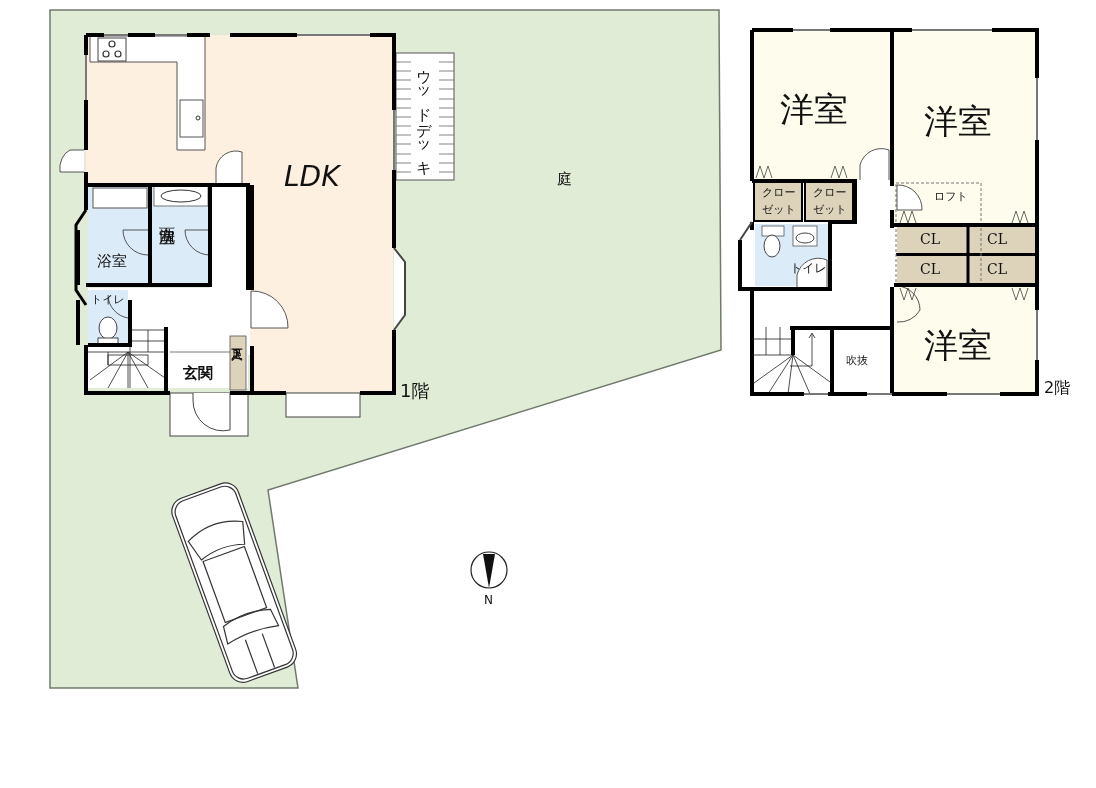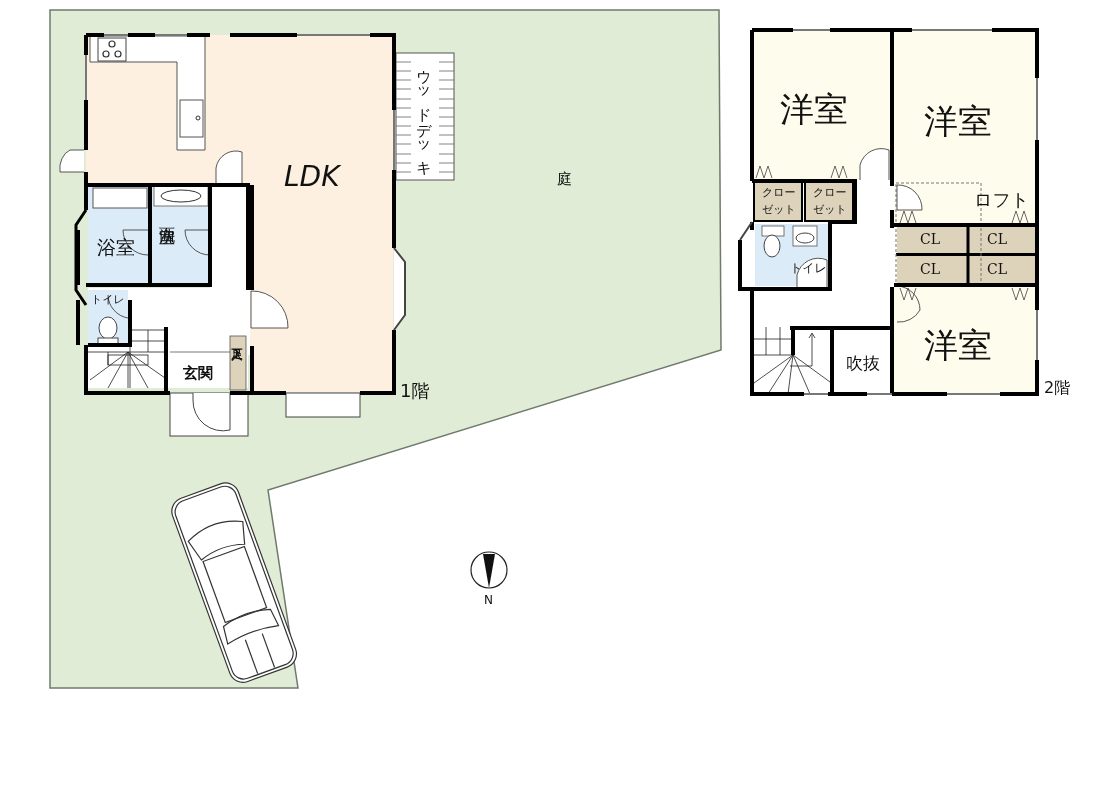--- a/index.html
+++ b/index.html
@@ -229,36 +229,36 @@
 
   <g>
     <circle cx="489" cy="570" r="18" fill="#fff" stroke="#222" stroke-width="1.2"></circle>
     <path d="M483,554 L495,554 L489,588 Z" fill="#111"></path>
   </g>
 </svg>
 
 <span class="lbl" style="left:284px;top:163px;font-size:28px;font-style:italic;">LDK</span>
 <span class="lbl vert" style="left:416px;top:60px;font-size:15px;">ウッドデッキ</span>
 <span class="lbl" style="left:557px;top:172px;font-size:15px;">庭</span>
-<span class="lbl" style="left:97px;top:238px;font-size:19px;">浴室</span>
+<span class="lbl" style="left:97px;top:254px;font-size:15px;">浴室</span>
 <span class="lbl vert" style="left:159px;top:215px;font-size:16px;letter-spacing:0;">洗面室</span>
 <span class="lbl small" style="left:91px;top:294px;font-size:11px;">トイレ</span>
 <span class="lbl" style="left:183px;top:366px;font-size:15px;font-weight:bold;">玄関</span>
 <span class="lbl vert" style="left:231px;top:340px;font-size:11px;font-weight:bold;letter-spacing:0;">下足入</span>
 <span class="lbl" style="left:400px;top:382px;font-size:18px;">1階</span>
 
 <span class="lbl" style="left:780px;top:92px;font-size:34px;">洋室</span>
 <span class="lbl" style="left:924px;top:104px;font-size:34px;">洋室</span>
 <span class="lbl" style="left:924px;top:328px;font-size:34px;">洋室</span>
 <span class="lbl" style="left:762px;top:187px;font-size:11px;">クロー</span>
 <span class="lbl" style="left:762px;top:204px;font-size:11px;">ゼット</span>
 <span class="lbl" style="left:813px;top:187px;font-size:11px;">クロー</span>
 <span class="lbl" style="left:813px;top:204px;font-size:11px;">ゼット</span>
-<span class="lbl" style="left:974px;top:191px;font-size:18px;">ロフト</span>
+<span class="lbl" style="left:934px;top:191px;font-size:11px;">ロフト</span>
 <span class="lbl serif" style="left:920px;top:232px;font-size:14px;">CL</span>
 <span class="lbl serif" style="left:987px;top:232px;font-size:14px;">CL</span>
 <span class="lbl serif" style="left:920px;top:262px;font-size:14px;">CL</span>
 <span class="lbl serif" style="left:987px;top:262px;font-size:14px;">CL</span>
 <span class="lbl" style="left:790px;top:262px;font-size:12px;">トイレ</span>
-<span class="lbl" style="left:846px;top:355px;font-size:17px;">吹抜</span>
+<span class="lbl" style="left:846px;top:355px;font-size:11px;">吹抜</span>
 <span class="lbl" style="left:1044px;top:380px;font-size:16px;">2階</span>
 
 <span class="lbl" style="left:484px;top:594px;font-size:12px;">N</span>
 
 </body></html>

